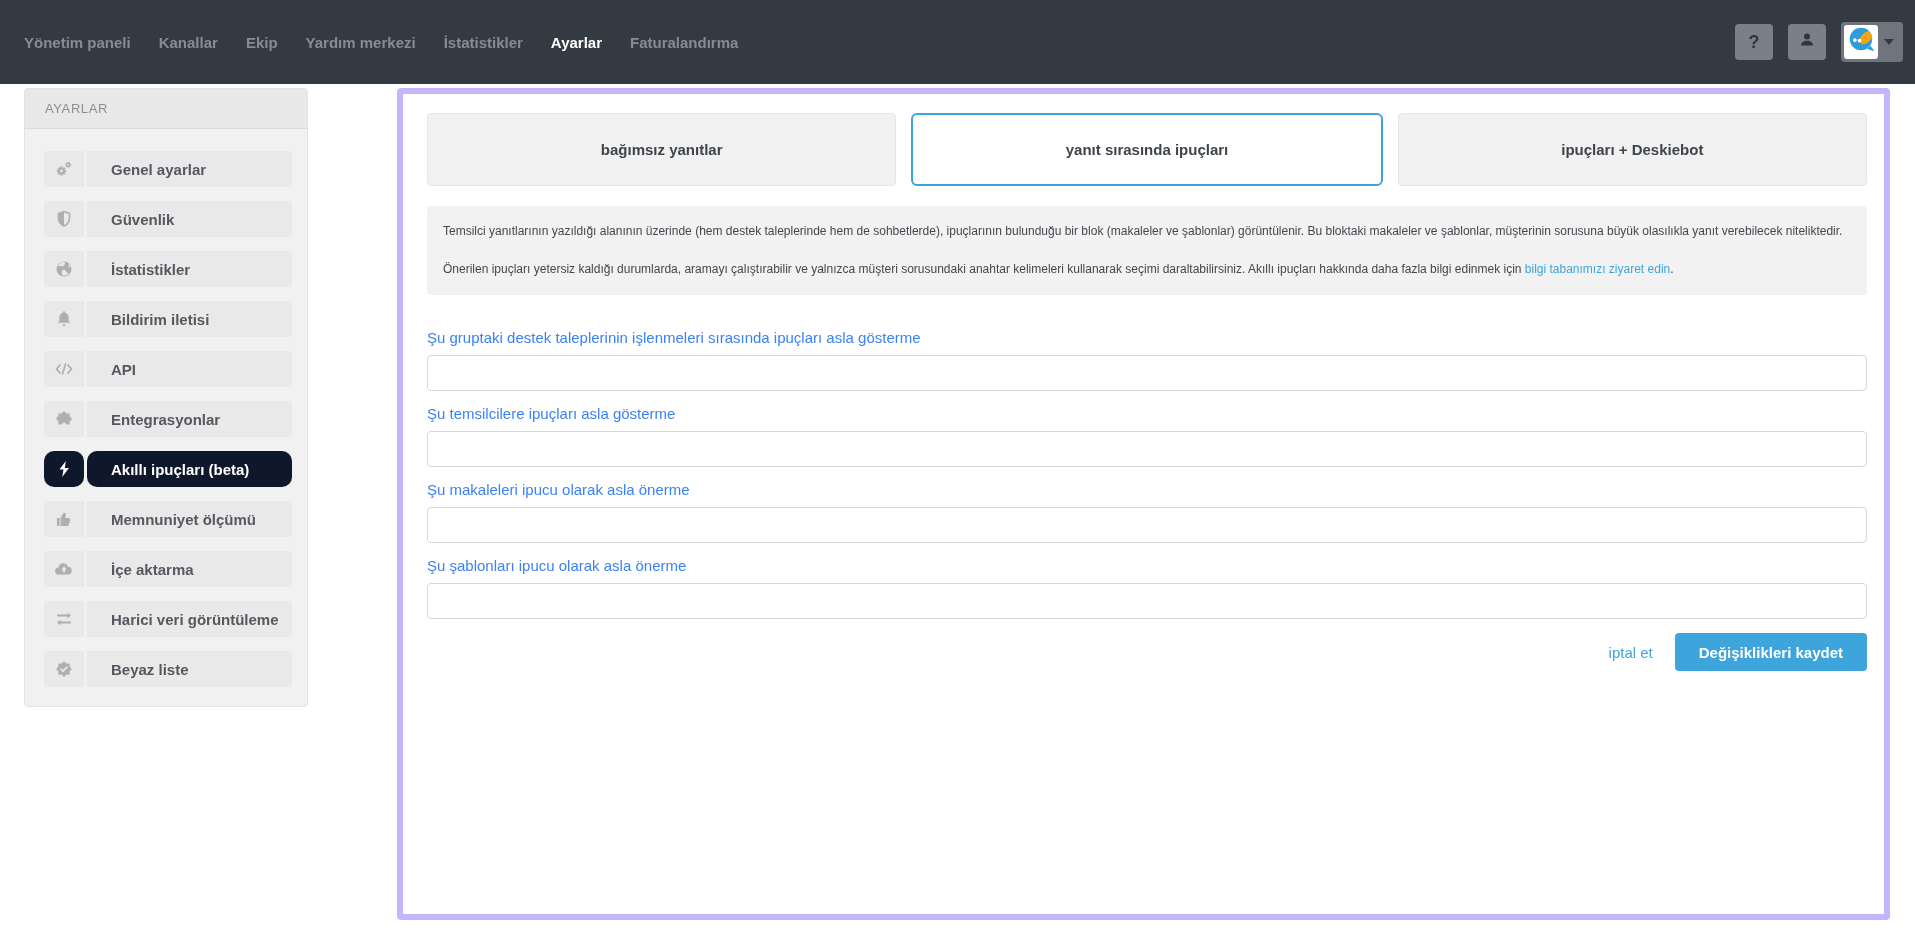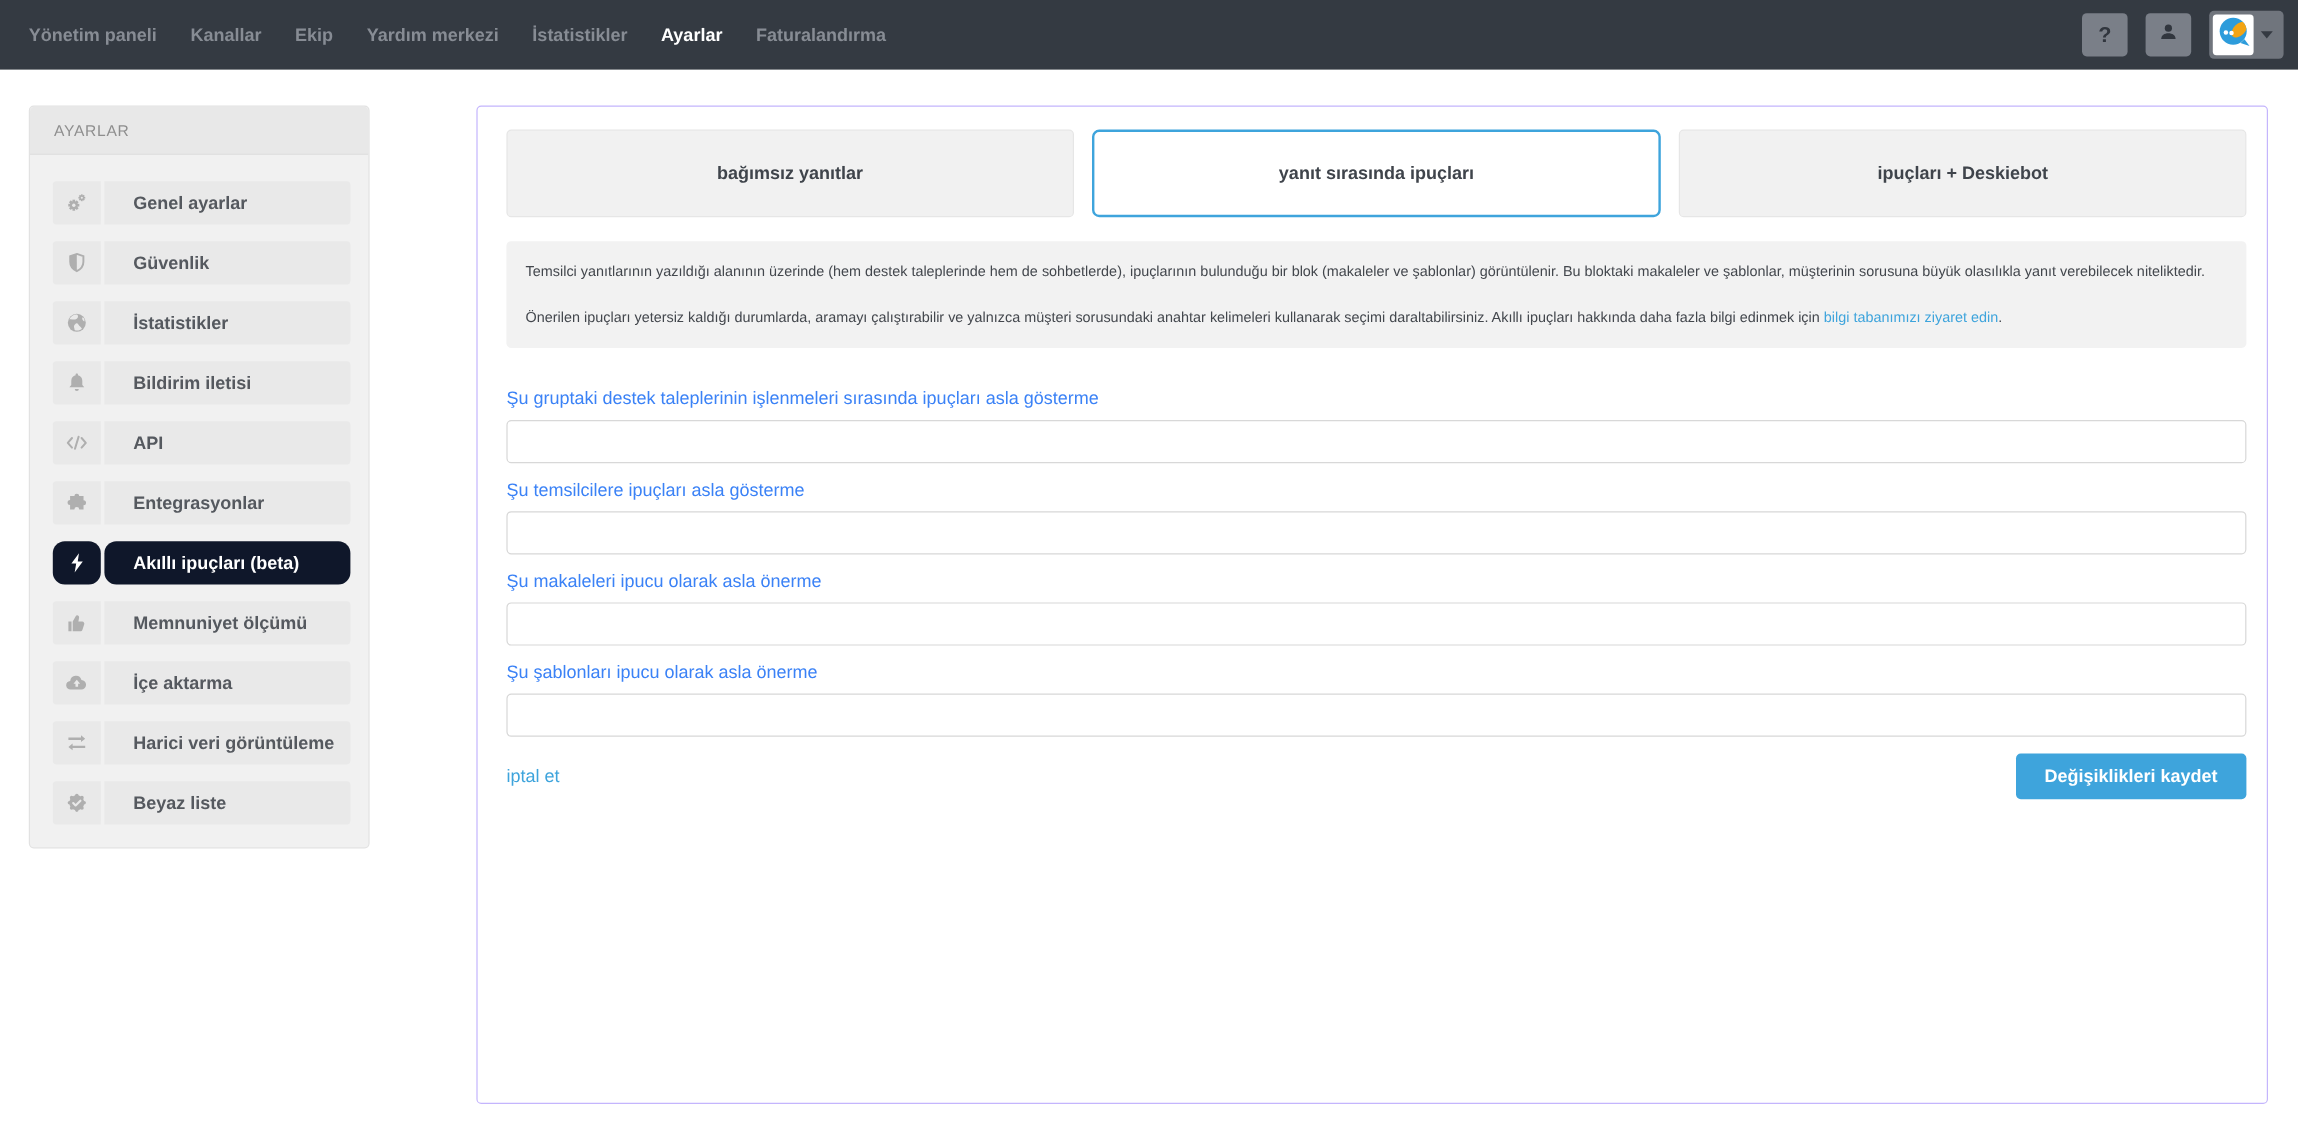--- a/index.html
+++ b/index.html
@@ -1,20 +1,20 @@
 <!DOCTYPE html>
 <html><head>
 <meta charset="utf-8">
 <style>
   * { margin:0; padding:0; box-sizing:border-box; }
   html,body { width:1915px; height:939px; background:#ffffff; font-family:"Liberation Sans", sans-serif; overflow:hidden; }
 
   
   .navbar {
-    position:absolute; left:0; top:0; width:1915px; height:58px;
+    position:absolute; left:0; top:0; width:1915px; height:84px;
     background:#343A42; display:flex; align-items:center; padding-left:24px;
   }
   .nav-item {
     font-size:15px; font-weight:bold; color:#878C94; margin-right:28px;
     white-space:nowrap; cursor:pointer;
   }
   .nav-item.active { color:#ffffff; }
   .nav-right { margin-left:auto; display:flex; align-items:center; gap:15px; margin-right:12px; }
   .nav-btn {
     width:38px; height:36px; background:#7A7F88; border-radius:4px;
@@ -56,21 +56,21 @@
     flex:1; background:#E9E9E9; border-radius:0 3px 3px 0;
     display:flex; align-items:center; padding-left:24px;
     font-size:15px; font-weight:bold; color:#55595F;
   }
   .side-item.active .side-icon,
   .side-item.active .side-label { background:#0f172a; color:#ffffff;border-radius:10px; }
 
   
   .main {
     position:absolute; left:397px; top:88px; width:1493px; height:832px;
-    background:#ffffff; border:1px solid #c4b5fd; border-radius:4px;
+    background:#ffffff; border:6px solid #c4b5fd; border-radius:4px;
     padding:19px 17px 0 24px;
   }
   .tabs { display:flex; gap:15px; height:73px; }
   .tab {
     flex:1; background:#F1F1F1; border:1px solid #E6E6E6; border-radius:4px;
     display:flex; align-items:center; justify-content:center;
     font-size:15px; font-weight:bold; color:#3F444B; cursor:pointer;
   }
   .tab.active {
     background:#ffffff; border:2px solid #3EA4DC; border-radius:6px;
@@ -86,21 +86,21 @@
   .form-area { margin-top:34px; }
   .field-group { margin-bottom:14px; }
   .field-label { font-size:15px; color:#3b82f6; margin-bottom:9px; }
   .field-input {
     width:100%; height:36px; background:#ffffff; border:1px solid #D8D8D8;
     border-radius:4px; font-size:15px; color:#43474D; padding:0 10px;
     font-family:"Liberation Sans", sans-serif;
   }
 
   .footer-row {
-    margin-top:10px; display:flex; justify-content:space-between; align-items:center; gap:22px;
+    margin-top:10px; display:flex; justify-content:flex-end; align-items:center; gap:22px;
   }
   .cancel-link { font-size:15px; color:#3EA4DC; cursor:pointer; }
   .save-btn {
     height:38px; padding:0 24px; background:#3EA4DC; border:none; border-radius:4px;
     color:#ffffff; font-size:15px; font-weight:bold; cursor:pointer;
     font-family:"Liberation Sans", sans-serif;
   }
 </style>
 </head>
 <body>

